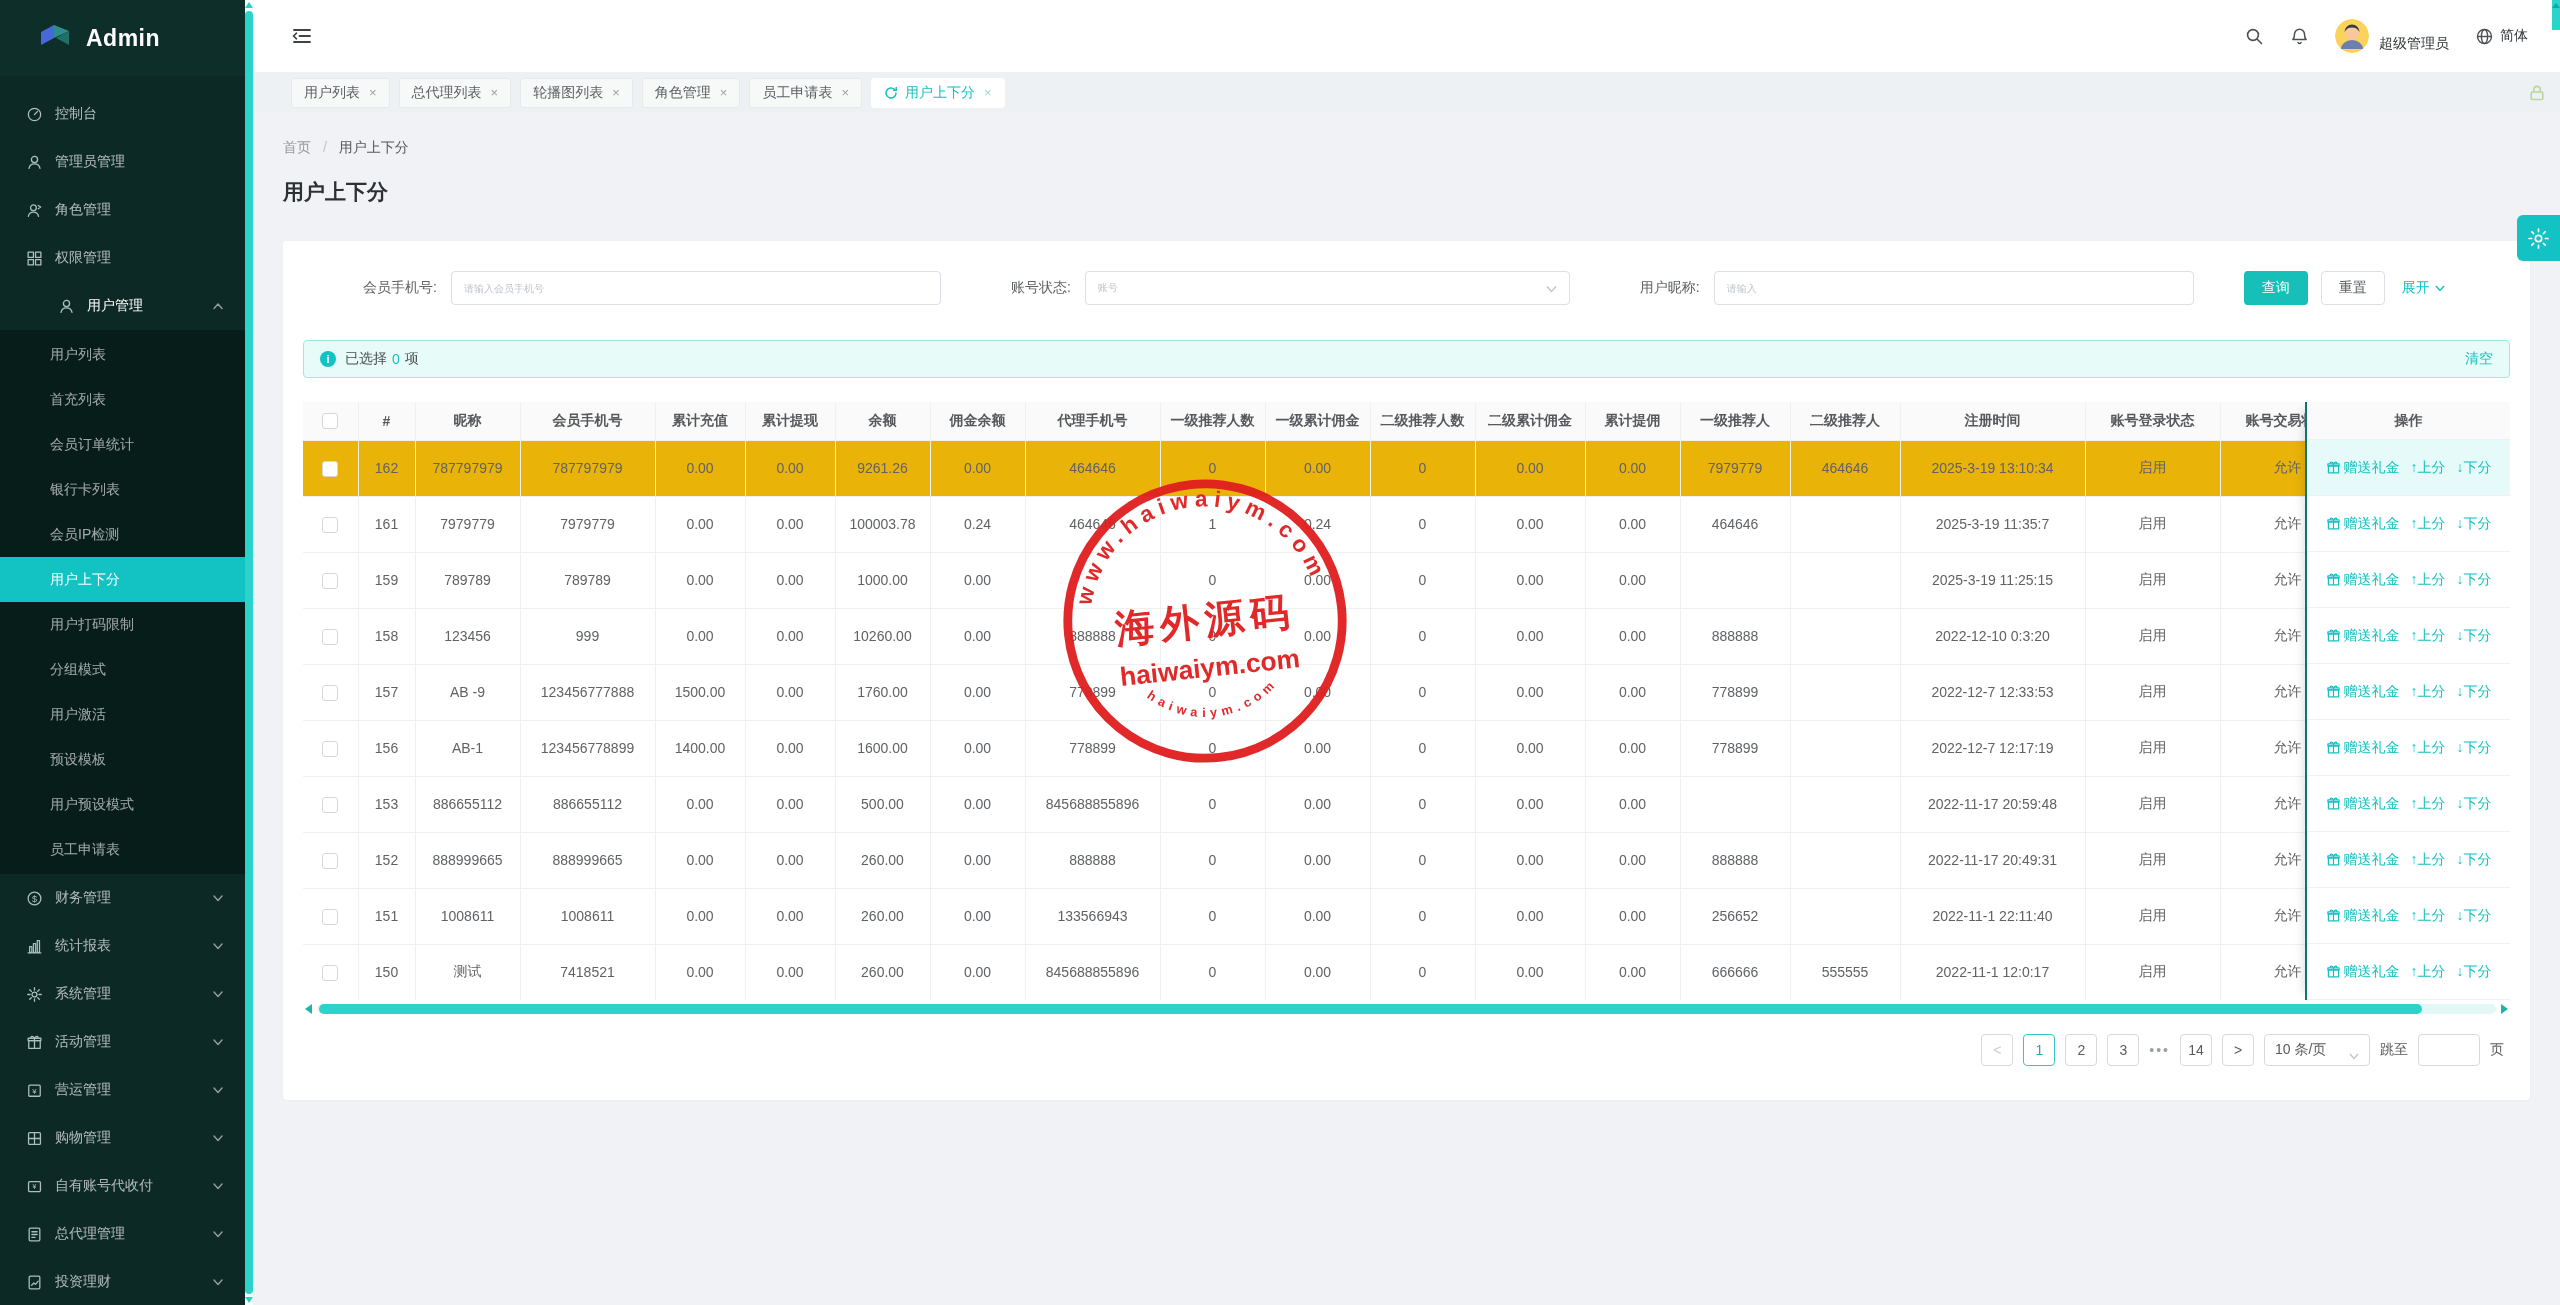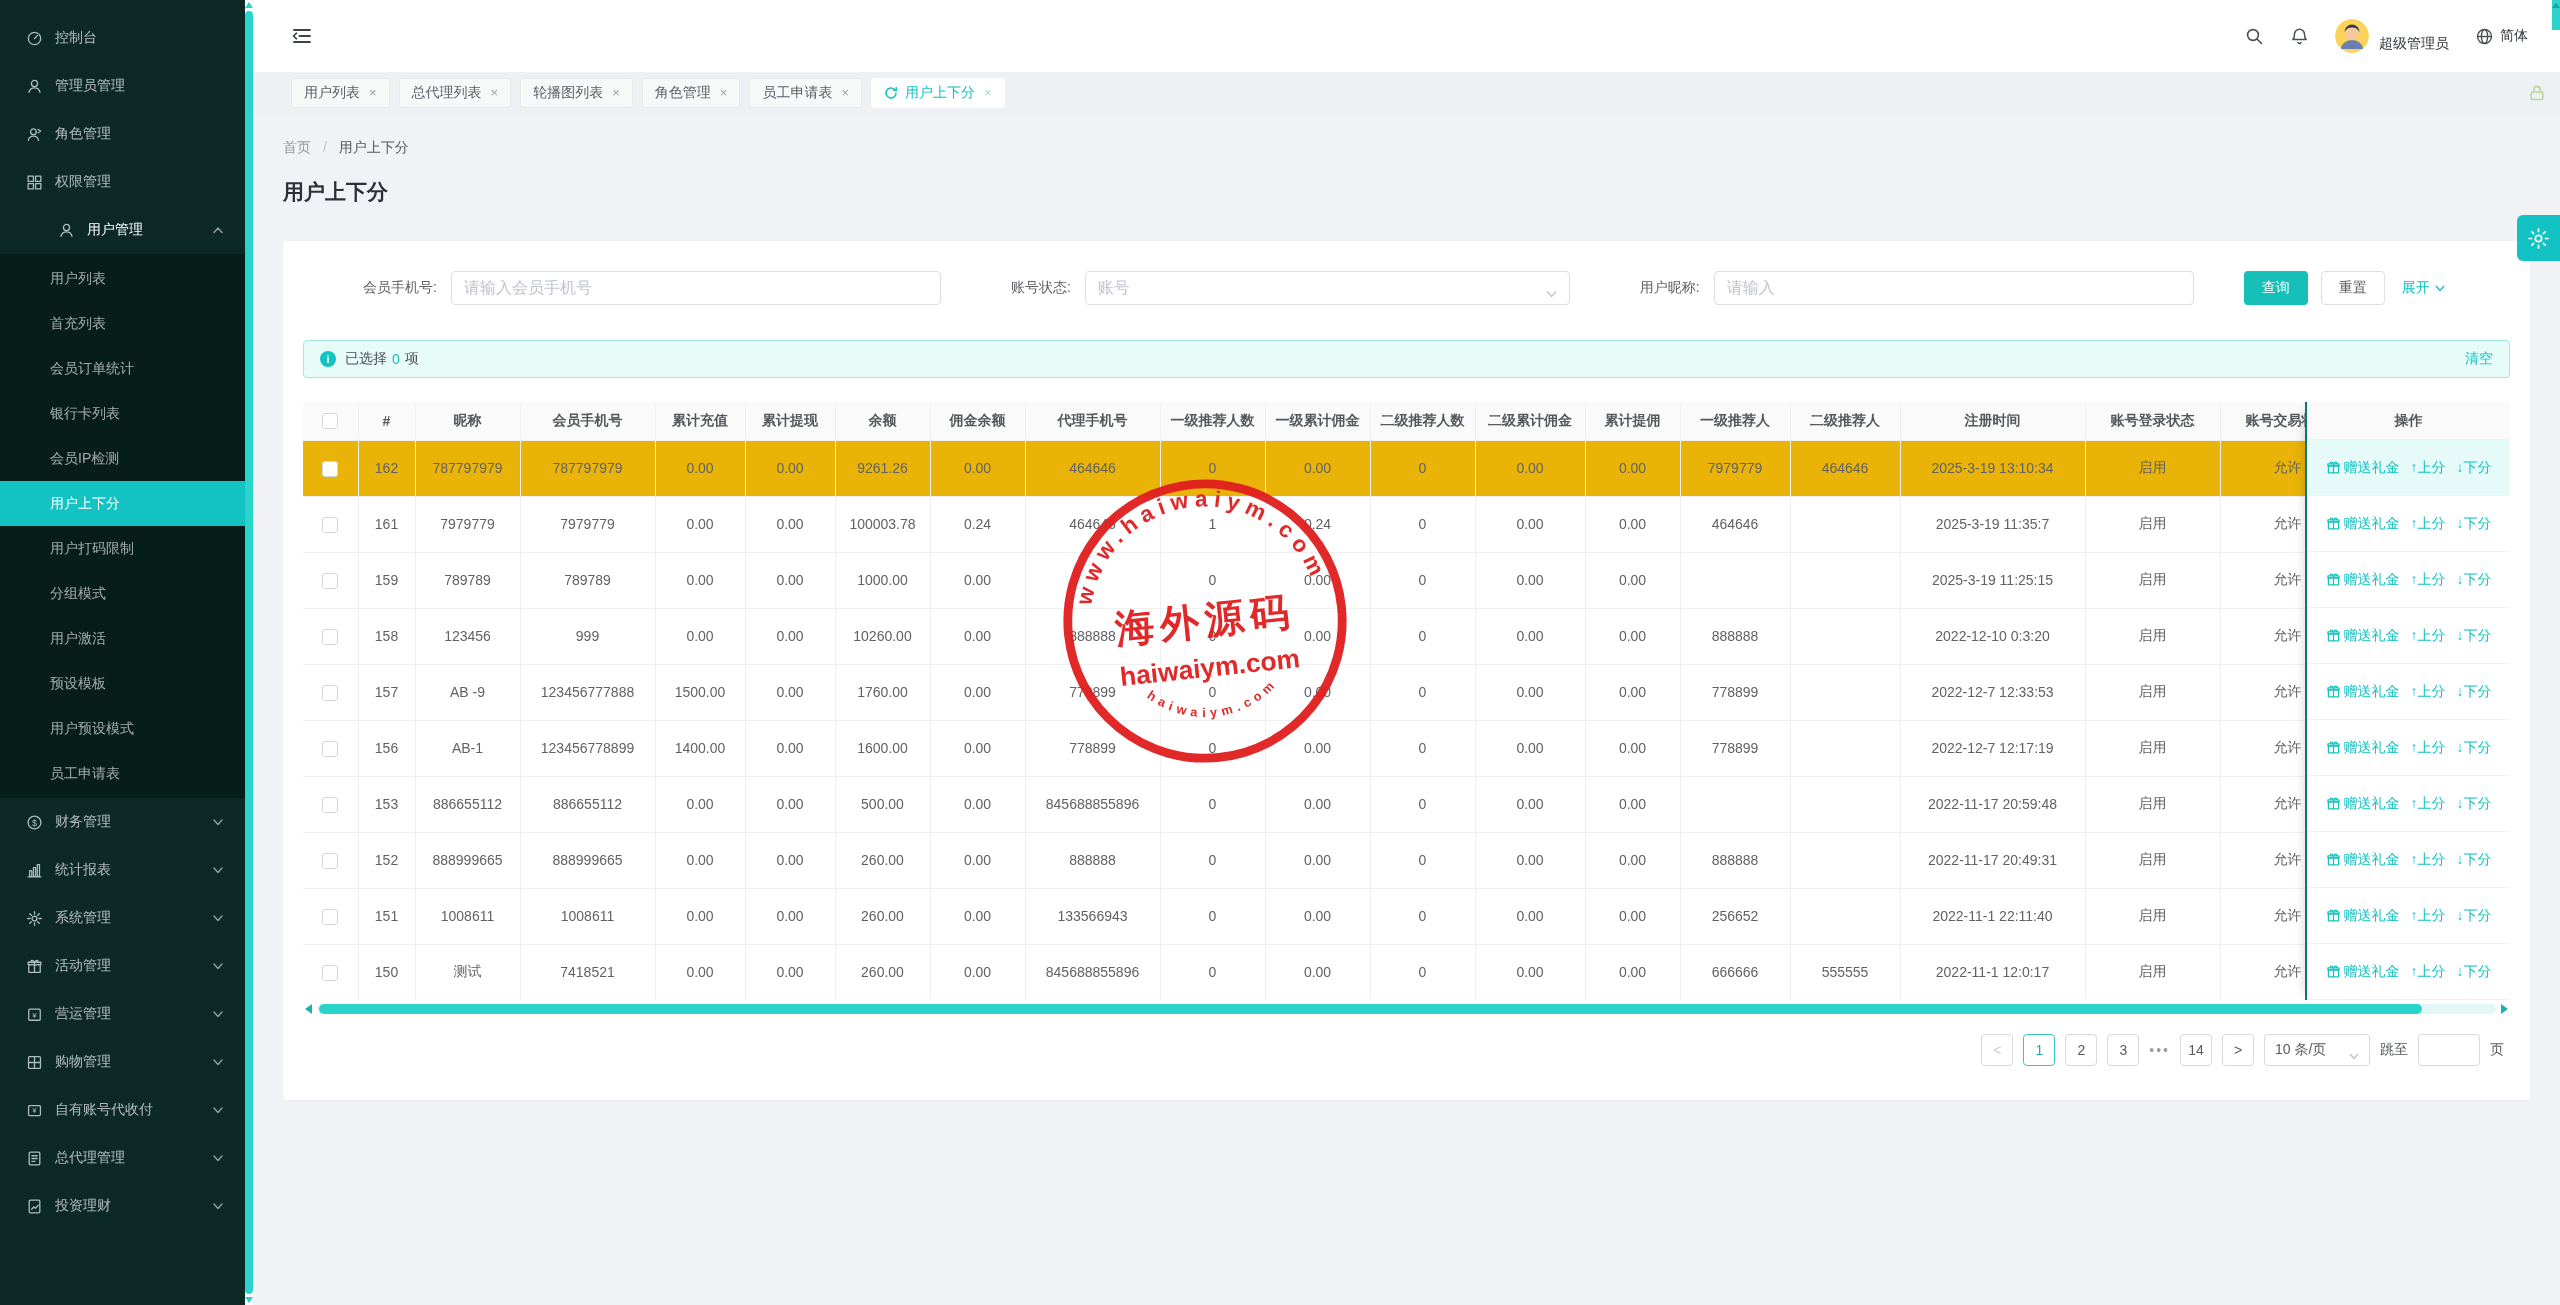--- a/index.html
+++ b/index.html
@@ -62,21 +62,21 @@
   .content { padding:26px 30px 0 30px;}
   .breadcrumb { font-size:14px; color:#97999c;}
   .breadcrumb .sep { margin:0 8px; color:#c0c4cc;}
   .breadcrumb .current { color:#55585c;}
   .page-title { margin-top:21px; font-size:21px; color:#2d3136; font-weight:600;}
 
   
   .card { margin-top:35px; background:#fff; border-radius:4px; box-shadow:0 1px 2px rgba(0,0,0,.03); padding:30px 20px 34px; position:relative;}
   .filters { display:flex; align-items:center; padding-left:60px; white-space:nowrap;}
   .f-label { color:#606266; margin-right:14px; flex:0 0 auto;}
-  .f-input, .f-select { height:34px; border:1px solid #dcdfe6; border-radius:4px; background:#fff; font-size:16px; color:#333; padding:0 12px; outline:none;}
+  .f-input, .f-select { height:34px; border:1px solid #dcdfe6; border-radius:4px; background:#fff; font-size:10px; color:#333; padding:0 12px; outline:none;}
   .f-input::placeholder { color:#c0c4cc;}
   .f-input.phone { width:490px;}
   .f-select { width:485px; display:flex; align-items:center; color:#c0c4cc; cursor:pointer;}
   .f-select .sel-caret { margin-left:auto; color:#c0c4cc; width:11px; height:8px;}
   .f-select .sel-caret svg { width:11px; height:8px;}
   .f-input.nick { width:480px;}
   .g2 { margin-left:70px;} .g3 { margin-left:70px;}
   .f-buttons { margin-left:50px; display:flex; align-items:center;}
   .btn { height:34px; padding:0 17px; border-radius:4px; font-size:14px; cursor:pointer; display:inline-flex; align-items:center; border:1px solid transparent;}
   .btn.primary { background:#17bfb9; color:#fff;}
@@ -134,20 +134,28 @@
   
   .stamp { position:absolute; left:1058px; top:474px; width:294px; height:294px; z-index:50; pointer-events:none; opacity:.95; transform:rotate(-6deg);}
   .stamp text, .stamp textPath { fill:#e01e1e;}
   .stamp .cjk { font-family:"Liberation Serif","DejaVu Serif",serif; font-weight:bold;}
   .stamp .lat { font-family:"Liberation Sans","DejaVu Sans",sans-serif; font-weight:bold;}
 </style>
 </head>
 <body>
 
 <aside class="sidebar">
+  <div class="logo-row">
+    <svg class="logo-mark" viewBox="0 0 34 30">
+      <path d="M3 9 L16 2 V15 L3 22 Z" fill="#4668d9"></path>
+      <path d="M31 8 L18 15 L31 22 V8 Z" fill="#1f706b"></path>
+      <path d="M16 2 L31 8 L16 15 Z" fill="#2e8f8a"></path>
+    </svg>
+    <span class="brand-name">Admin</span>
+  </div>
   <nav class="menu">
       <div class="menu-item">
         <span class="mi-icon">
           <svg viewBox="0 0 16 16" fill="none" stroke="currentColor" stroke-width="1.2" stroke-linecap="round" stroke-linejoin="round">
             <circle cx="8" cy="8" r="5.8"></circle>
             <line x1="8" y1="8" x2="10.9" y2="5.1"></line>
           </svg>
         </span>
         <span class="mi-label">控制台</span>
       </div>

